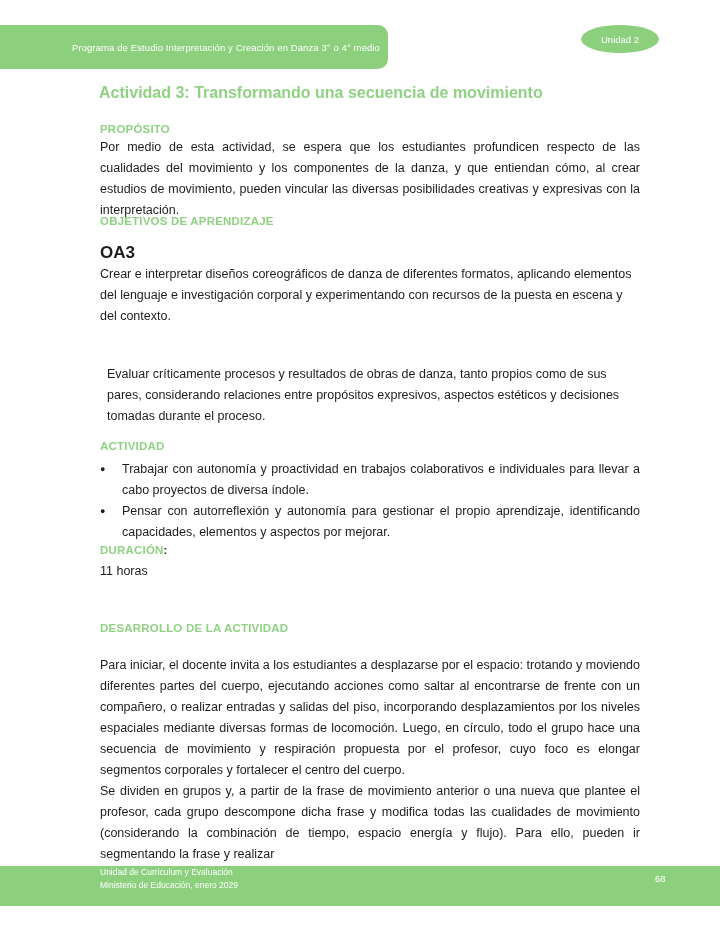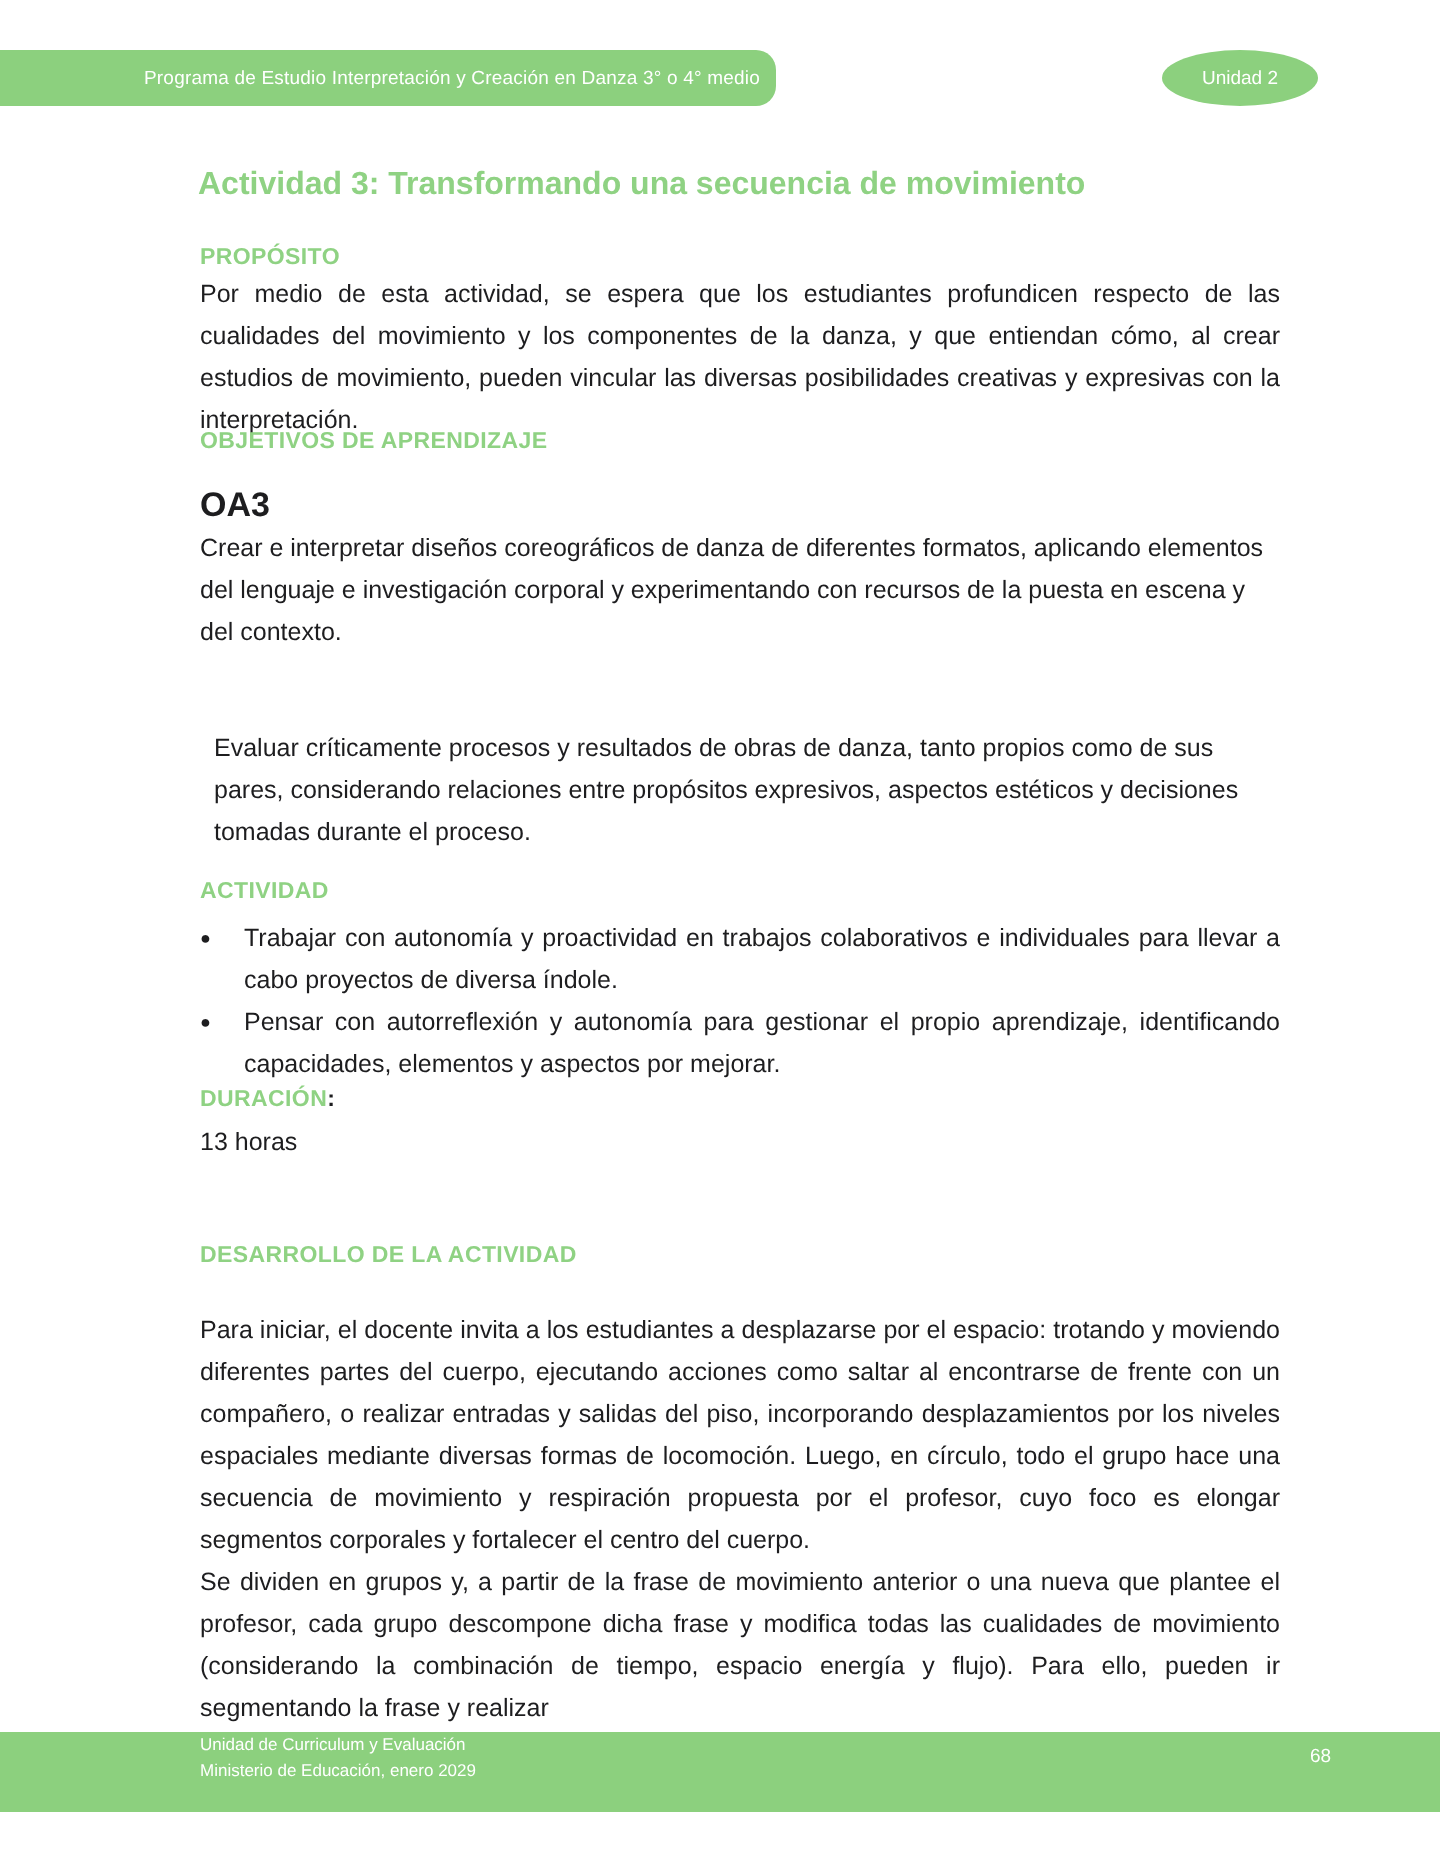--- a/index.html
+++ b/index.html
@@ -15,21 +15,21 @@
     width:720px;height:932px;
     background:#ffffff;
     margin:0 auto;
     font-family:"Liberation Sans","DejaVu Sans",sans-serif;
     color:var(--body_text);
     overflow:hidden;
   }
   
   .header-bar{
     position:absolute;left:0;top:25px;
-    width:388px;height:28px;
+    width:388px;height:44px;
     background:var(--accent_green);
     border-radius:0 10px 10px 0;
     display:flex;align-items:center;justify-content:center;
     padding-left:64px;
     color:var(--bar_text);
     font-size:9.5px;letter-spacing:.1px;
     white-space:nowrap;
   }
   .unit-badge{
     position:absolute;left:581px;top:25px;
@@ -123,21 +123,21 @@
       <span class="bullet-glyph">●</span>
       <span class="bullet-body">Trabajar con autonomía y proactividad en trabajos colaborativos e individuales para llevar a cabo proyectos de diversa índole.</span>
     </div>
     <div class="bullet-item">
       <span class="bullet-glyph">●</span>
       <span class="bullet-body">Pensar con autorreflexión y autonomía para gestionar el propio aprendizaje, identificando capacidades, elementos y aspectos por mejorar.</span>
     </div>
   </div>
 
   <div class="duracion-line"><span class="duracion-label">DURACIÓN</span><span class="duracion-colon">:</span></div>
-  <div class="duracion-value">13 horas</div>
+  <div class="duracion-value">11 horas</div>
 
   <div class="sec-heading" style="top:622px">DESARROLLO DE LA ACTIVIDAD</div>
   <p class="body-text justify" style="top:655px">Para iniciar, el docente invita a los estudiantes a desplazarse por el espacio: trotando y moviendo diferentes partes del cuerpo, ejecutando acciones como saltar al encontrarse de frente con un compañero, o realizar entradas y salidas del piso, incorporando desplazamientos por los niveles espaciales mediante diversas formas de locomoción. Luego, en círculo, todo el grupo hace una secuencia de movimiento y respiración propuesta por el profesor, cuyo foco es elongar segmentos corporales y fortalecer el centro del cuerpo.</p>
   <p class="body-text justify" style="top:781px">Se dividen en grupos y, a partir de la frase de movimiento anterior o una nueva que plantee el profesor, cada grupo descompone dicha frase y modifica todas las cualidades de movimiento (considerando la combinación de tiempo, espacio energía y flujo). Para ello, pueden ir segmentando la frase y realizar</p>
 
   <div class="footer-bar">
     <div class="footer-left">
       <div>Unidad de Curriculum y Evaluación</div>
       <div>Ministerio de Educación, enero 2029</div>
     </div>

